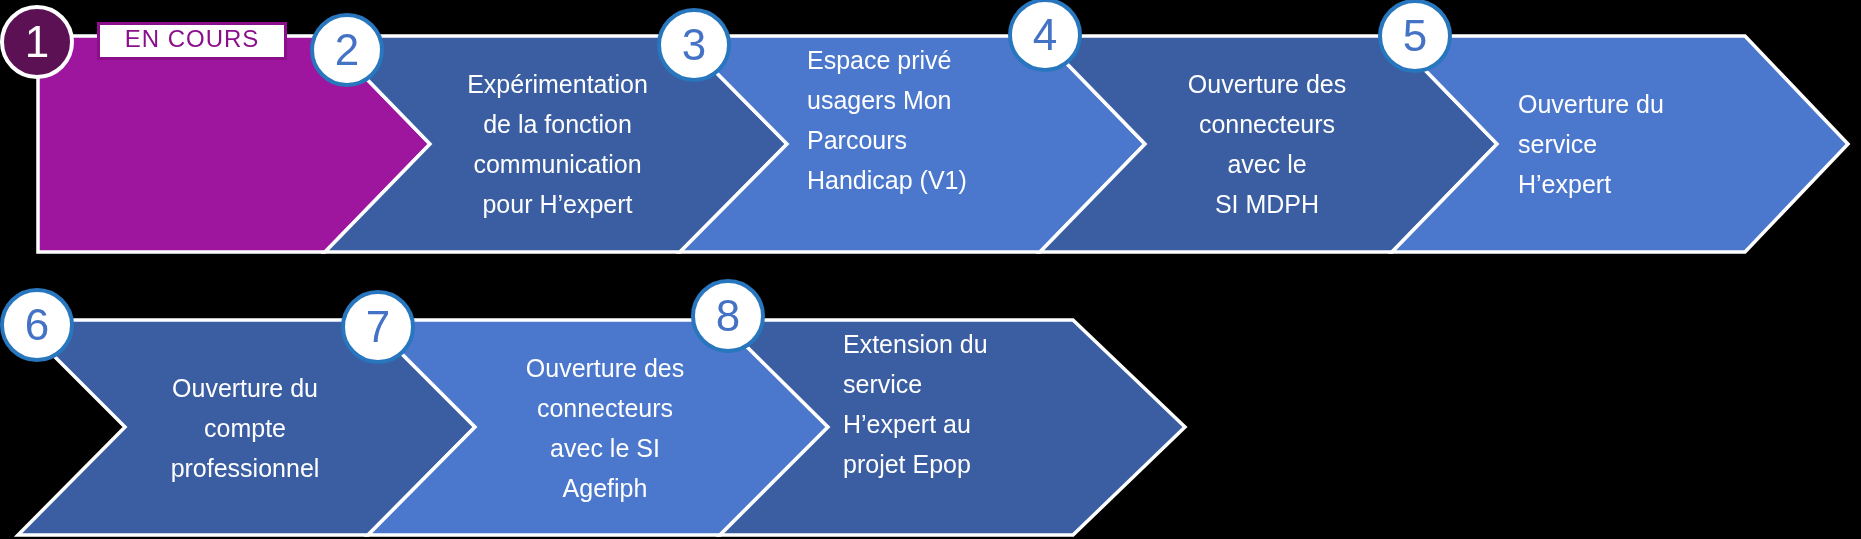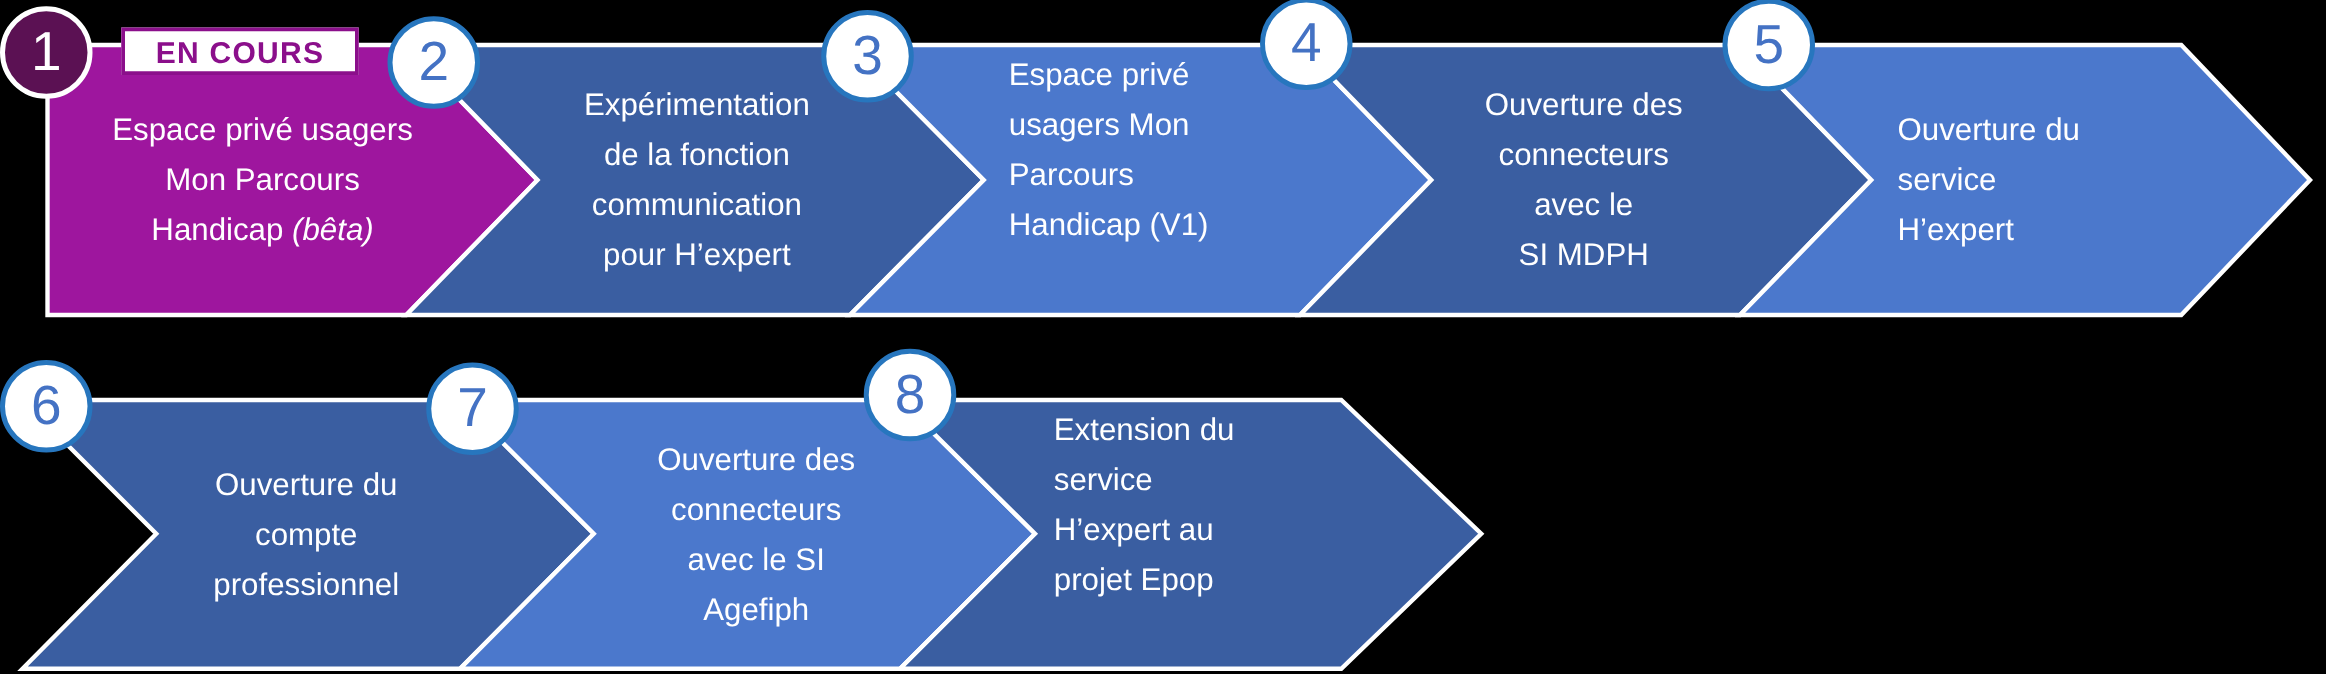--- a/index.html
+++ b/index.html
@@ -26,22 +26,22 @@
     position:absolute;display:flex;align-items:center;
     color:#ffffff;font-size:25px;line-height:40px;
     white-space:pre-line;
   }
   .step-label.center{justify-content:center;text-align:center;}
   .step-label.left{justify-content:flex-start;text-align:left;}
   .italic{font-style:italic;}
   .status-badge{
     position:absolute;left:97px;top:22px;width:184px;height:32px;
     background:#ffffff;border:3px solid #8b0f8b;
-    display:flex;align-items:flex-end;justify-content:center;
-    color:#8b0f8b;font-size:24px;font-weight:700;letter-spacing:1px;
+    display:flex;align-items:flex-start;justify-content:center;
+    color:#8b0f8b;font-size:24px;font-weight:400;letter-spacing:1px;
   }
   
   #lbl-0{left:55px;  top:36px;  width:310px;height:216px;}
   #lbl-1{left:410px; top:36px;  width:295px;height:216px;}
   #lbl-2{left:807px; top:40px;  width:250px;height:160px;}
   #lbl-3{left:1117px;top:36px;  width:300px;height:216px;}
   #lbl-4{left:1518px;top:36px;  width:270px;height:216px;}
   #lbl-5{left:95px;  top:320px; width:300px;height:215px;}
   #lbl-6{left:455px; top:320px; width:300px;height:215px;}
   #lbl-7{left:843px; top:320px; width:280px;height:167px;}
@@ -95,25 +95,20 @@
   <div id="num-5" class="badge-circle">
     <span>6</span>
   </div>
   <div id="num-6" class="badge-circle">
     <span>7</span>
   </div>
   <div id="num-7" class="badge-circle">
     <span>8</span>
   </div>
 
-  <div id="lbl-0" class="step-label center">
-    <div><span>Espace privé usagers
-Mon Parcours
-Handicap</span><span class="italic"> (bêta)</span></div>
-  </div>
   <div id="lbl-1" class="step-label center">
     <div>Expérimentation
 de la fonction
 communication
 pour H’expert</div>
   </div>
   <div id="lbl-2" class="step-label left">
     <div>Espace privé
 usagers Mon
 Parcours

